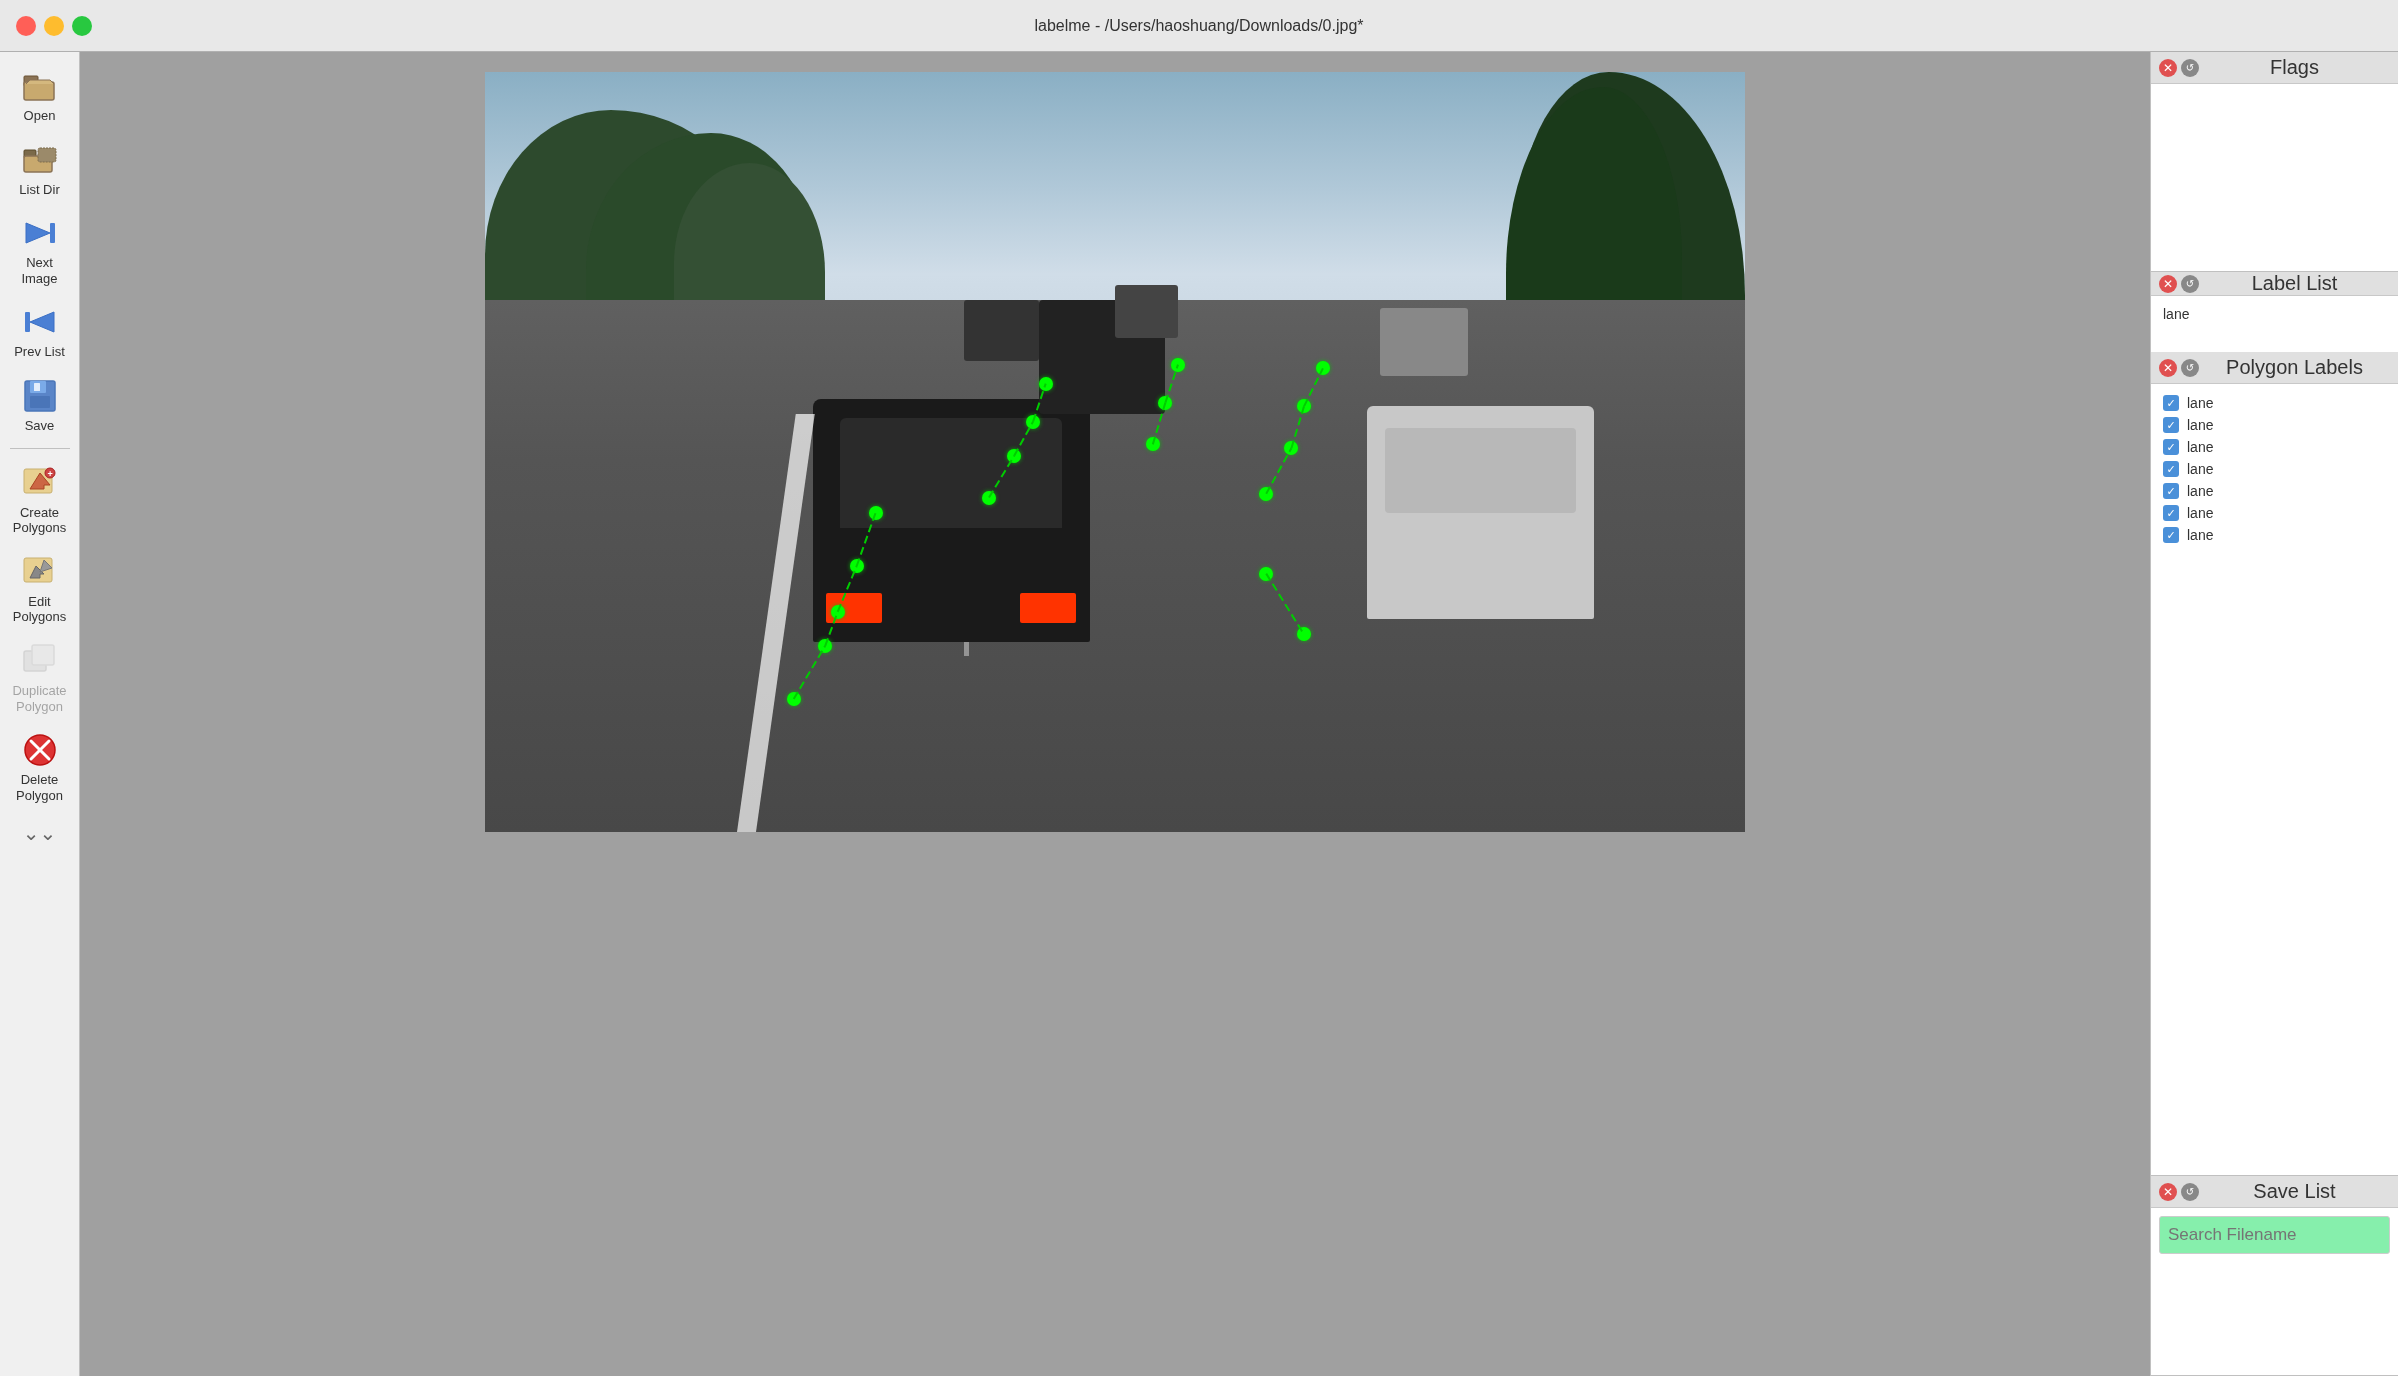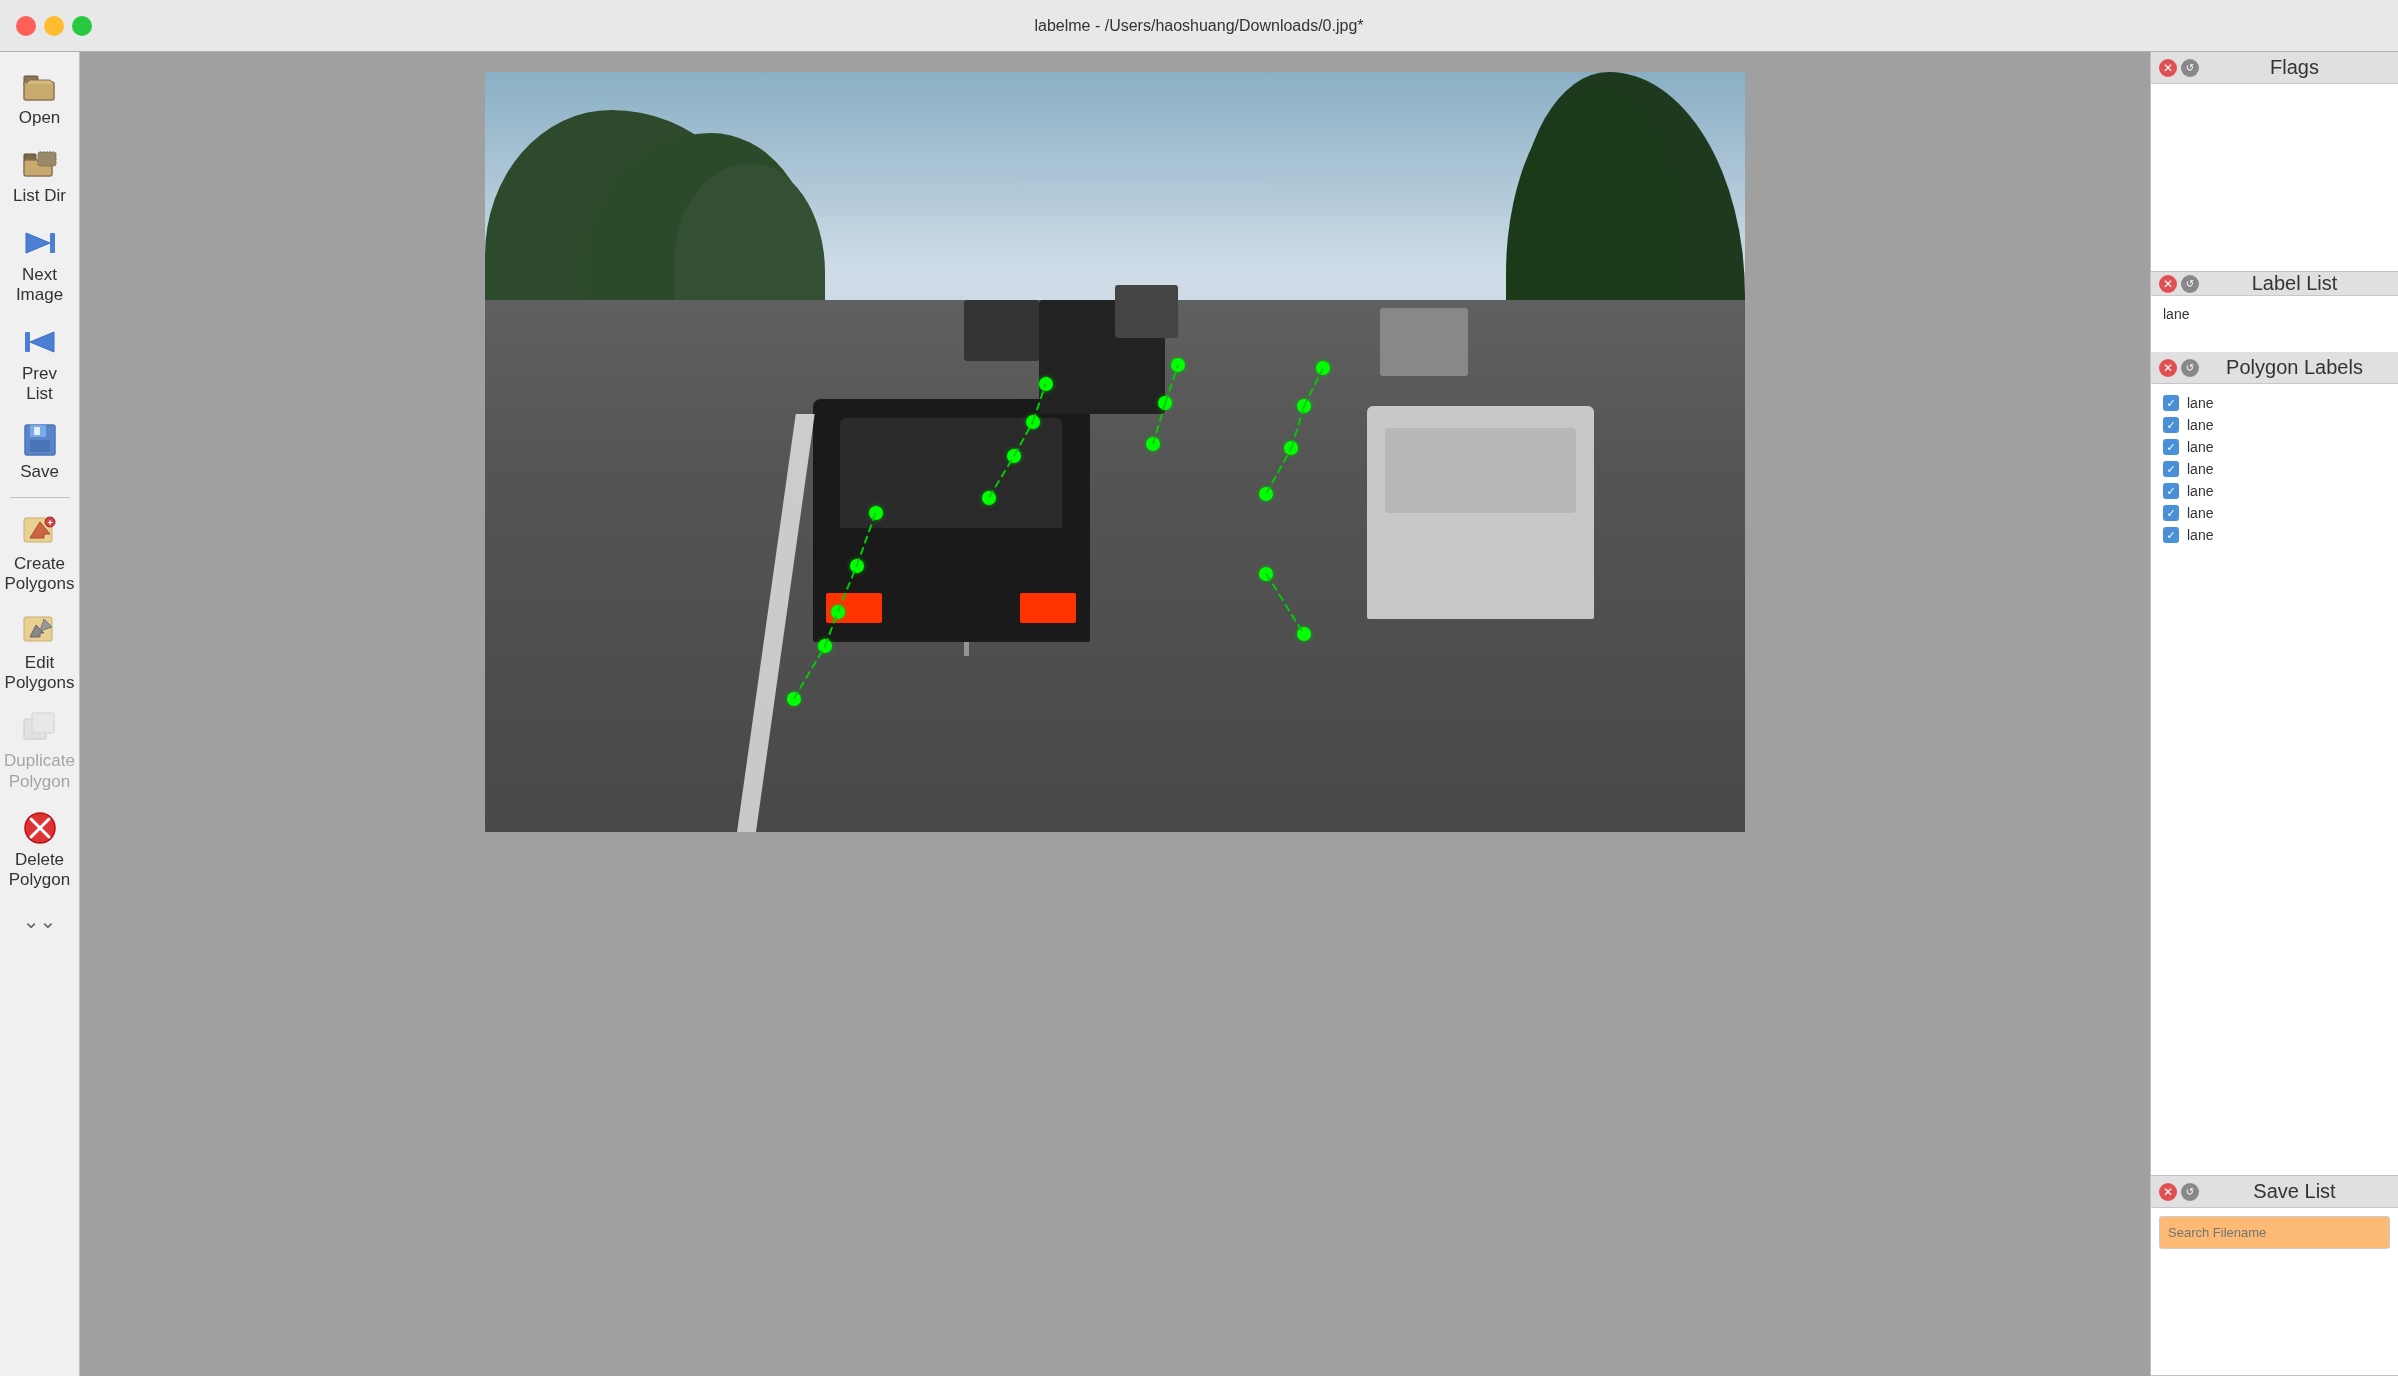--- a/index.html
+++ b/index.html
@@ -78,21 +78,21 @@
       align-items: center;
     }
     .tool-icon {
       width: 40px;
       height: 40px;
       display: flex;
       align-items: center;
       justify-content: center;
     }
     .tool-label {
-      font-size: 17px;
+      font-size: 13px;
       color: #333;
       text-align: center;
       line-height: 1.2;
       margin-top: 2px;
     }
     .tool-divider {
       width: 60px;
       height: 1px;
       background: #c0c0c0;
       margin: 4px 0;
@@ -278,23 +278,23 @@
     }
     .polygon-label-text {
       font-size: 14px;
       color: #333;
     }
     .search-input {
       width: 100%;
       padding: 8px 8px;
       border: 1px solid #ccc;
       border-radius: 3px;
-      font-size: 13px;
+      font-size: 17px;
       outline: none;
-      background: #fdba74;
+      background: #86efac;
     }
     .double-chevron {
       text-align: center;
       font-size: 20px;
       color: #666;
       padding: 8px 0;
       cursor: pointer;
     }
   </style>
 </head>

